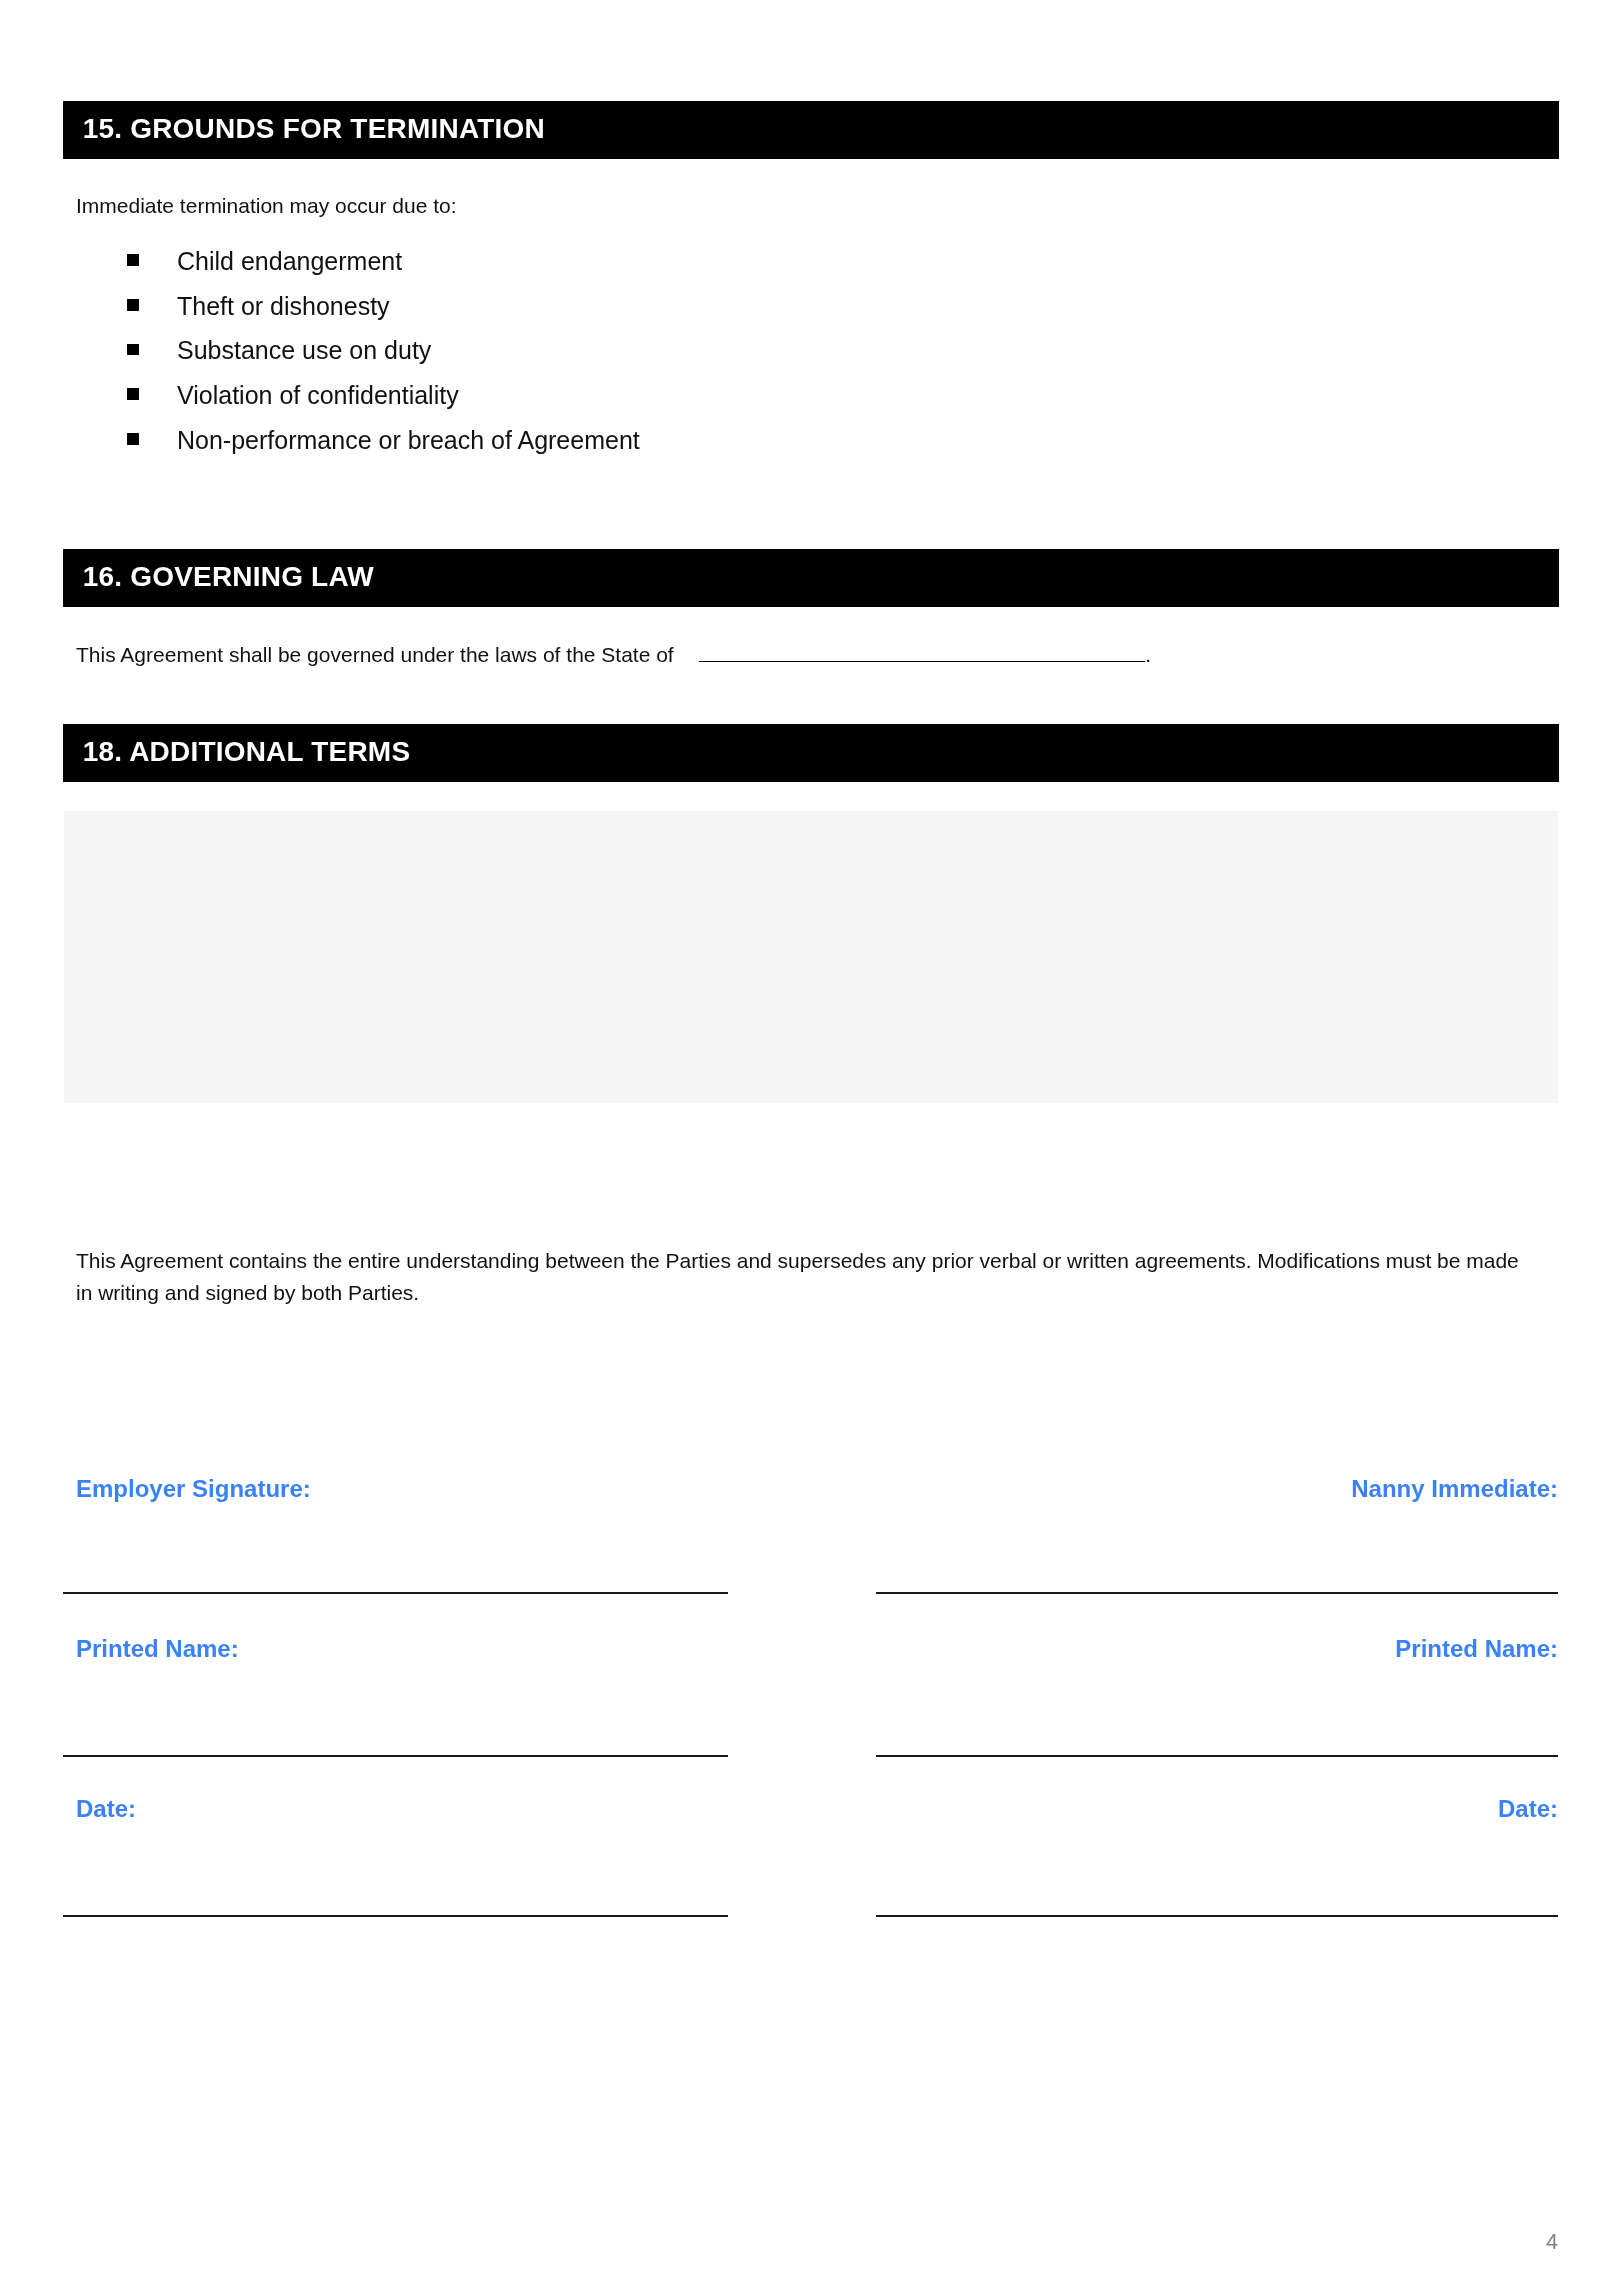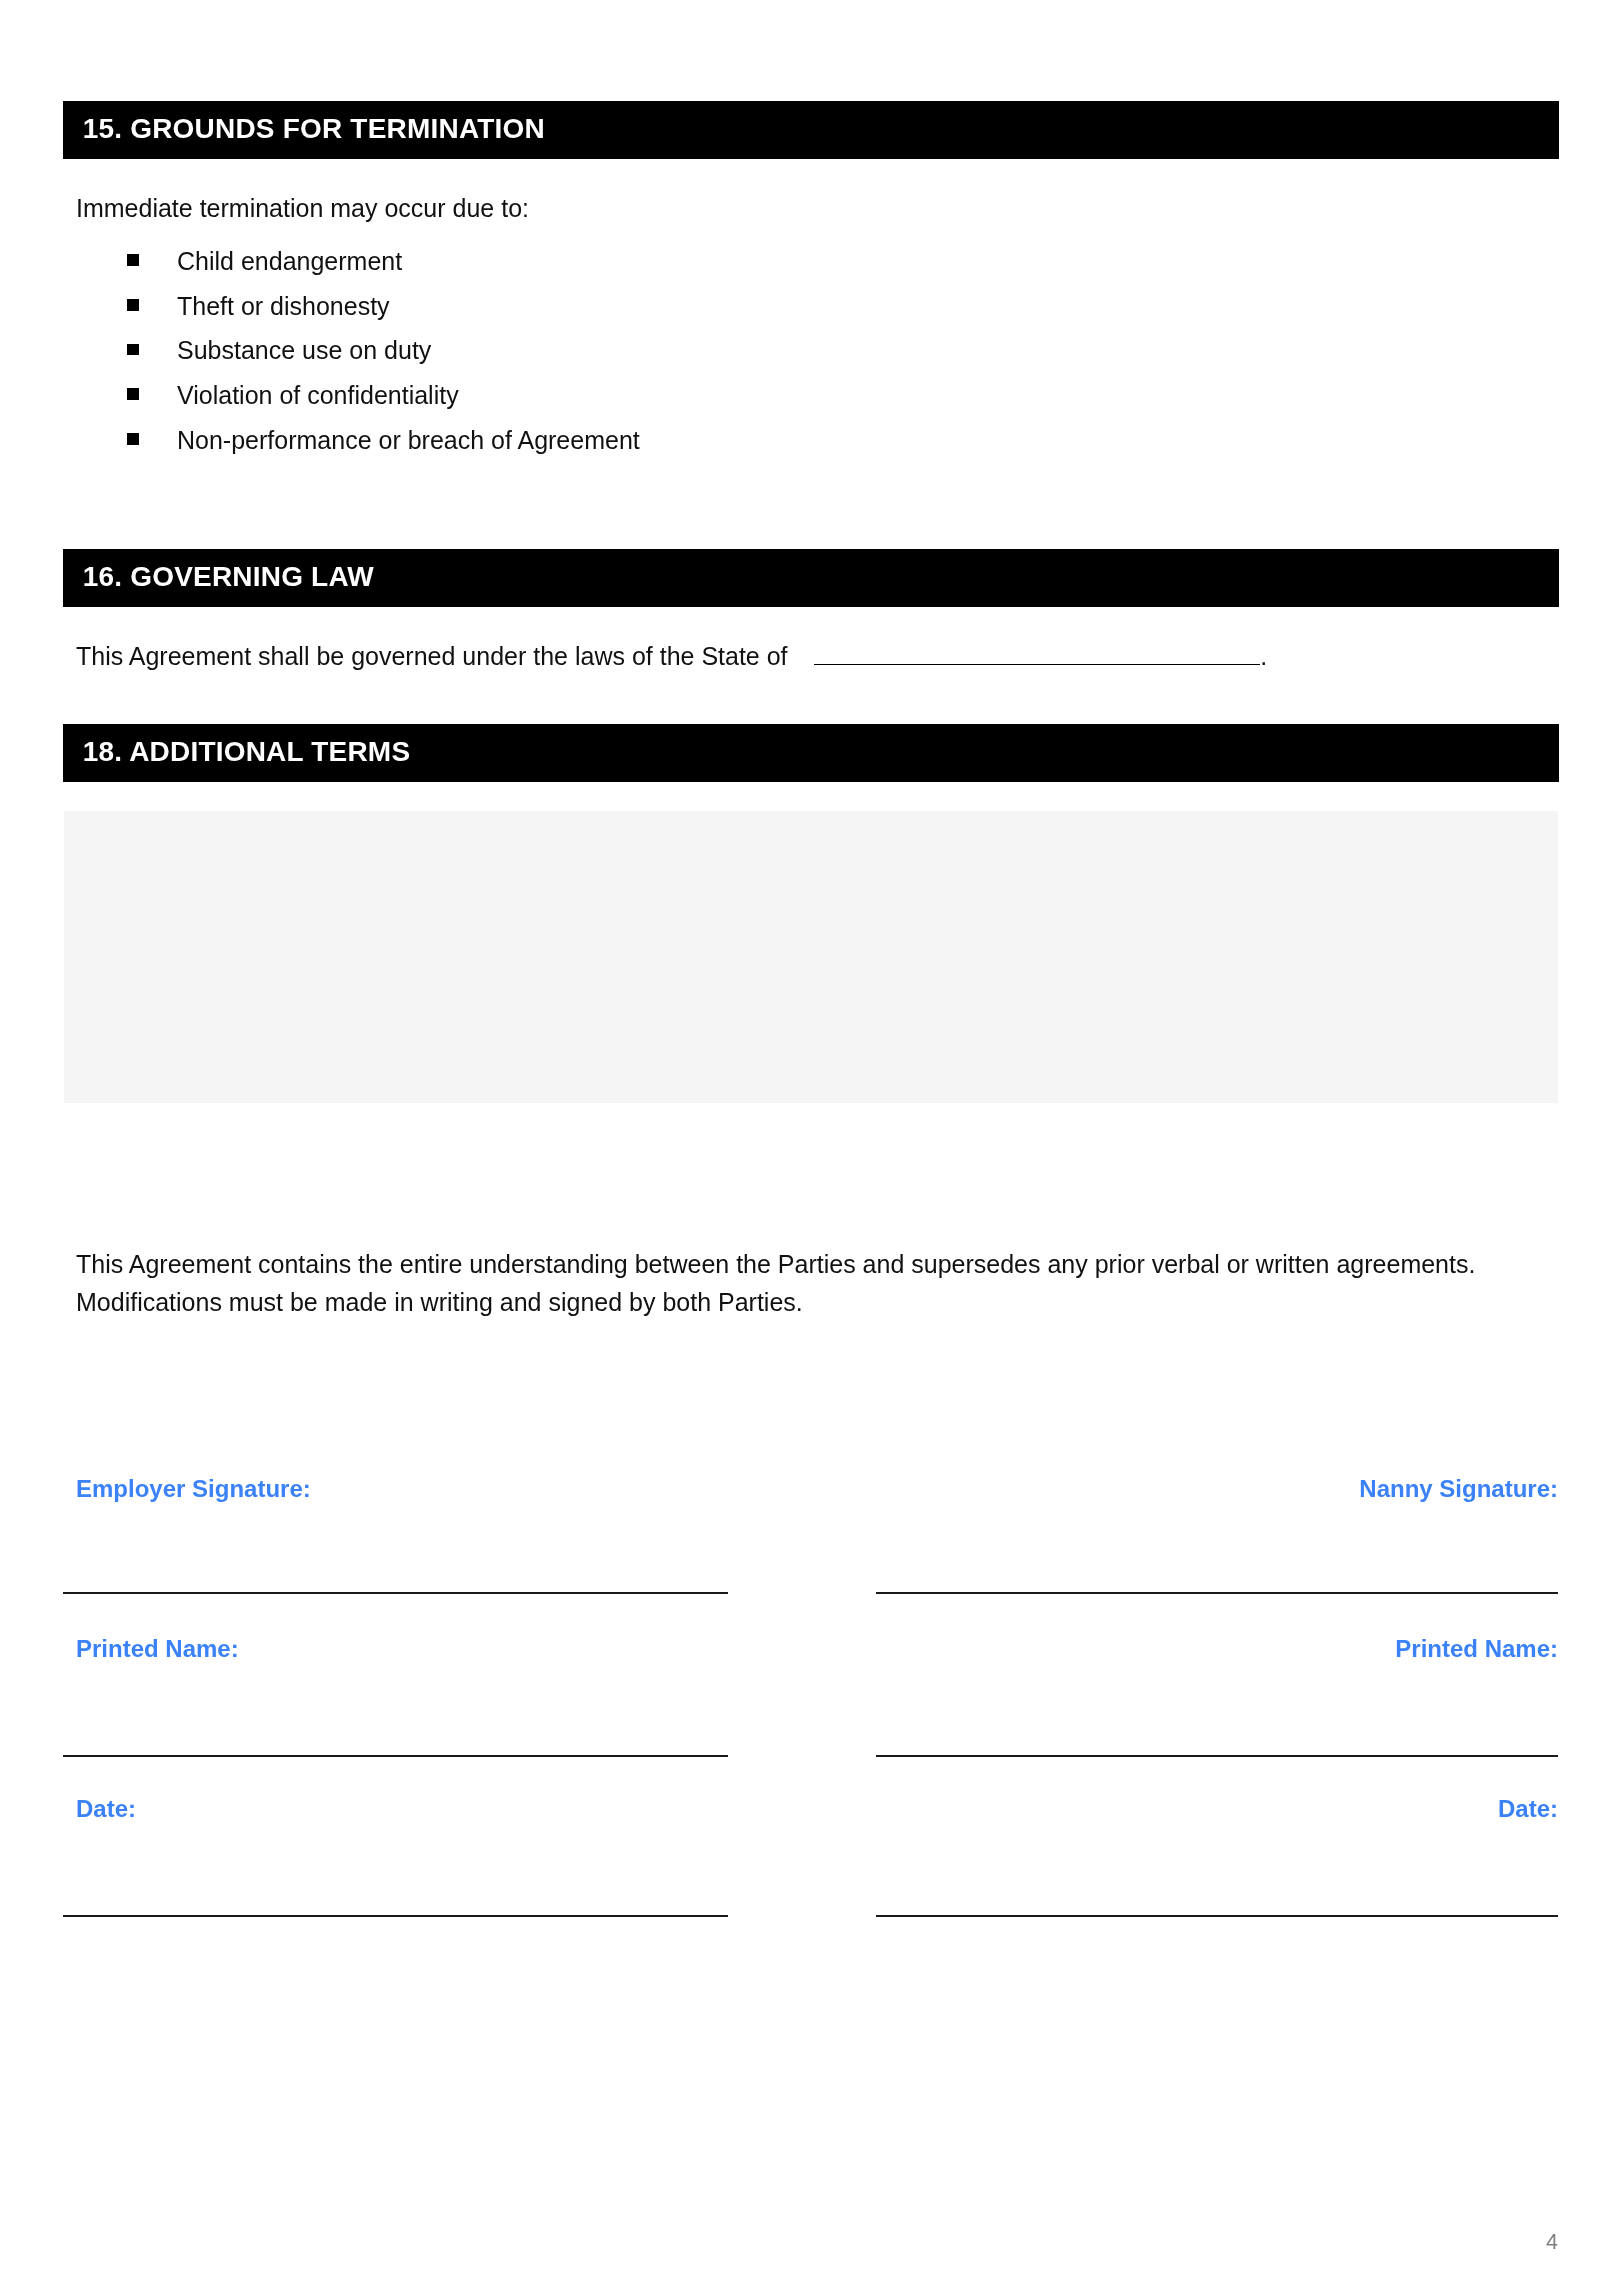--- a/index.html
+++ b/index.html
@@ -37,21 +37,21 @@
     margin: 0;
     position: absolute;
     left: 63px;
     width: 1496px;
     line-height: 1.0;
   }
 
   
   .body-text {
     position: absolute;
-    font-size: 25px;
+    font-size: 21px;
     line-height: 1.42;
     color: #111111;
     font-weight: normal;
   }
 
   
   .bullet-list {
     position: absolute;
     left: 76px;
     margin: 0;
@@ -163,21 +163,21 @@
 
   <div class="section-bar" style="top:724px;">18. ADDITIONAL TERMS</div>
 
   <div class="notes-box" style="top:811px; height:292px;"></div>
 
 
   <div class="body-text" style="top:1245px; left:76px; width:1451px; line-height:1.52;">This Agreement contains the entire understanding between the Parties and supersedes any prior verbal or written agreements. Modifications must be made in writing and signed by both Parties.</div>
 
 
   <div class="sig-label left" style="top:1476px;">Employer Signature:</div>
-  <div class="sig-label right" style="top:1476px;">Nanny Signature:</div>
+  <div class="sig-label right" style="top:1476px;">Nanny Immediate:</div>
 
   <div class="sig-line left" style="top:1592px;"></div>
   <div class="sig-line right" style="top:1592px;"></div>
 
   <div class="sig-label left" style="top:1636px;">Printed Name:</div>
   <div class="sig-label right" style="top:1636px;">Printed Name:</div>
 
   <div class="sig-line left" style="top:1755px;"></div>
   <div class="sig-line right" style="top:1755px;"></div>
 

